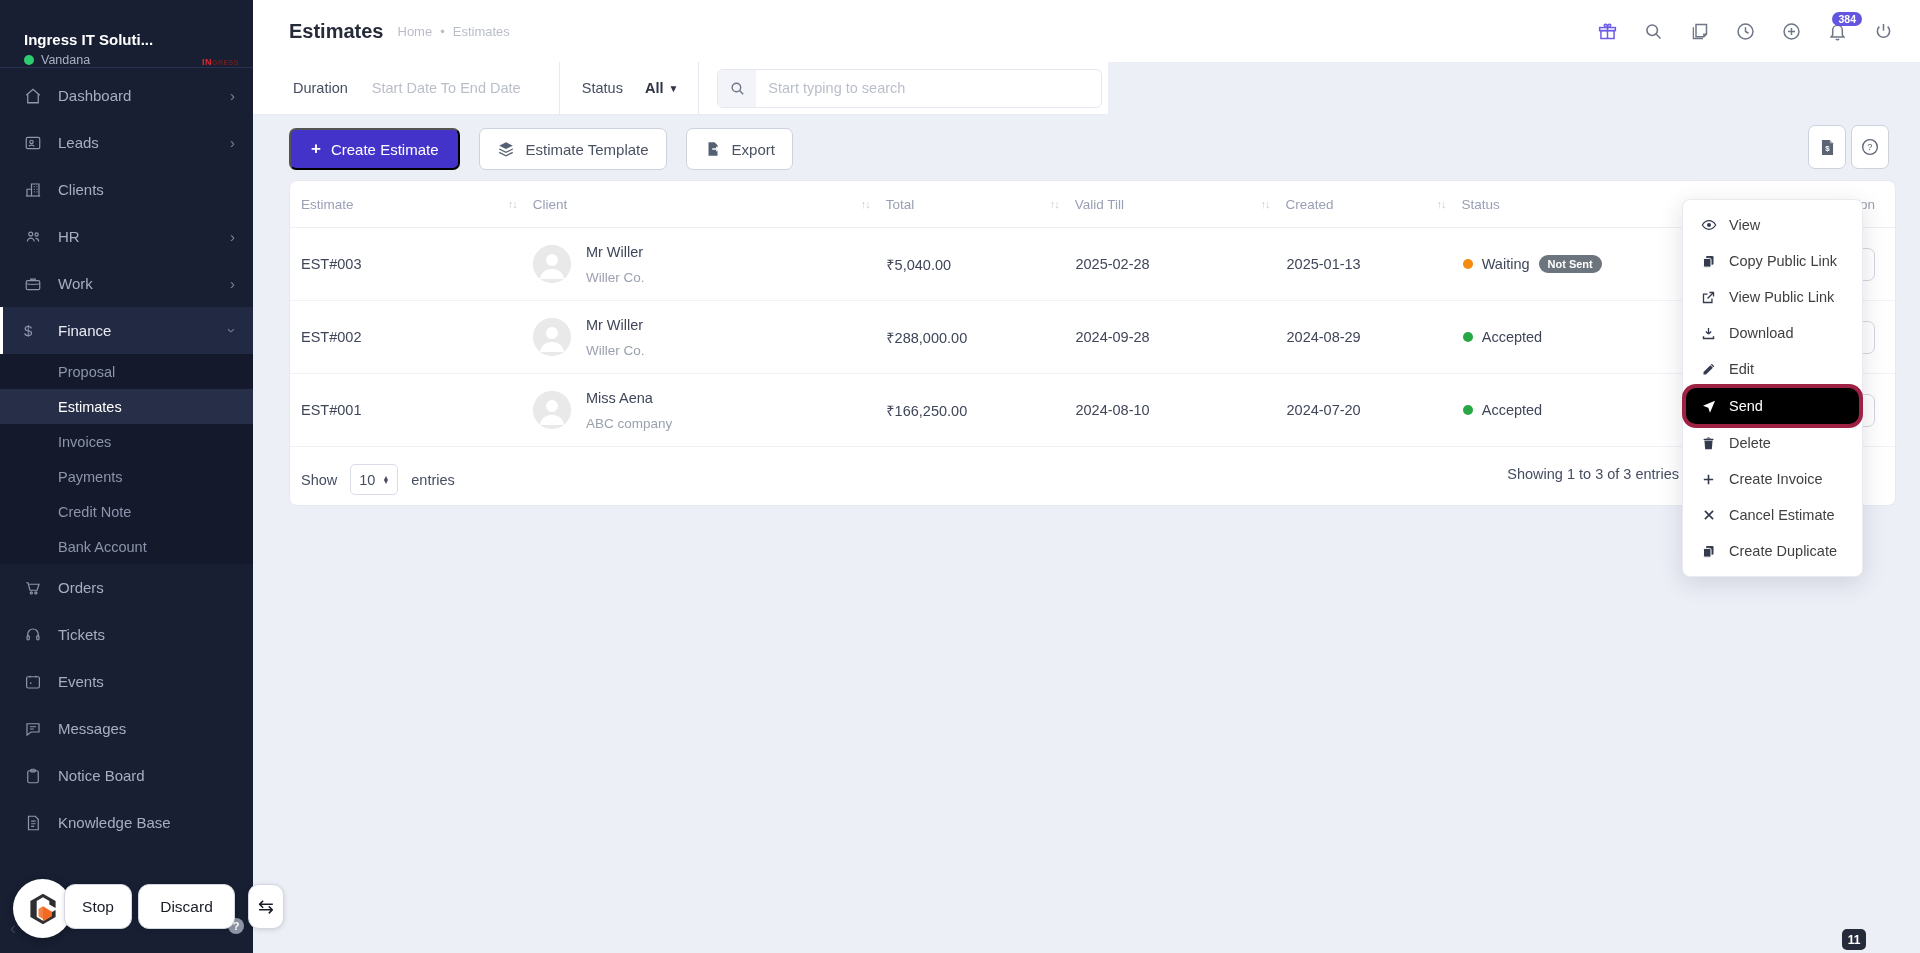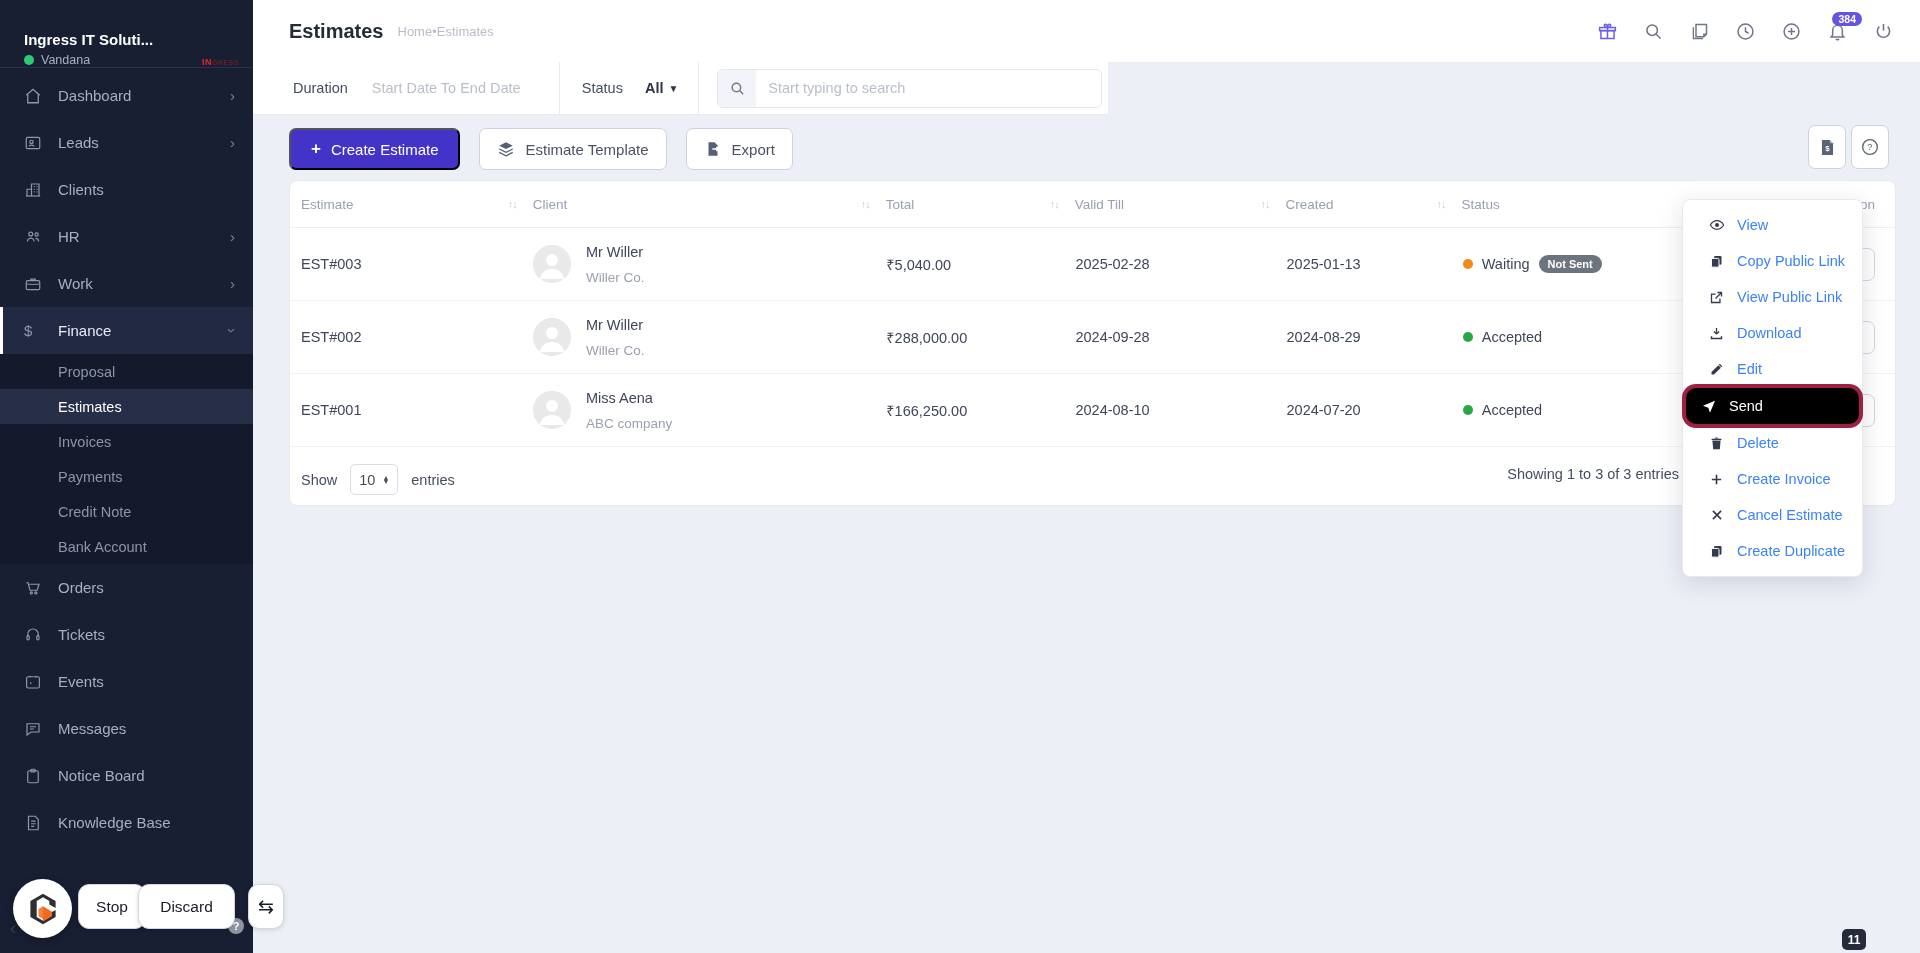--- a/index.html
+++ b/index.html
@@ -25,21 +25,21 @@
   .mitem.finance{background:#222942;border-left:3px solid #fff;padding-left:21px;}
   .mitem.finance .mlabel{color:#e9ebf3;}
   .submenu .sitem{height:35px;display:flex;align-items:center;padding-left:58px;font-size:14.5px;color:#8d94ab;cursor:pointer;background:#141a2c;}
   .submenu .sitem.active{background:#272e48;color:#fff;}
   svg.ic{display:block;}
 
   
   .main{position:absolute;left:253px;top:0;right:0;bottom:0;}
   .topbar{height:62px;background:#fff;display:flex;align-items:center;padding:0 26px 0 36px;box-sizing:border-box;}
   .pg-title{font-size:20px;font-weight:bold;color:#262b3a;}
-  .crumb{margin-left:14px;font-size:13px;color:#b9bdc8;display:flex;gap:0;align-items:center;}
+  .crumb{margin-left:14px;font-size:13px;color:#b9bdc8;display:flex;gap:8px;align-items:center;}
   .top-icons{margin-left:auto;display:flex;align-items:center;gap:25px;color:#6e7687;}
   .tico{cursor:pointer;display:flex;align-items:flex-start;position:relative;}
   .tico.gift{color:#6a5be8;}
   .bell-badge{position:absolute;top:-9px;right:-14px;background:#6455e0;color:#fff;font-size:10.5px;font-weight:bold;padding:2px 6px;border-radius:8px;line-height:1;}
 
   .filterrow{position:relative;height:53px;background:#edeff7;}
   .filter-white{position:absolute;left:0;top:0;height:53px;width:855px;background:#fff;border-bottom:1px solid #e9ebf3;display:flex;align-items:center;box-sizing:border-box;}
   .flabel{margin-left:40px;font-size:14.5px;color:#454d61;}
   .duration-input{margin-left:22px;width:185px;border:none;outline:none;font-size:14.5px;color:#454d61;font-family:"Liberation Sans",sans-serif;}
   .duration-input::placeholder{color:#b9bec9;}
@@ -86,30 +86,30 @@
   .pill:empty{display:none;}
   .action-btn{width:36px;height:33px;border:1px solid #d3d7e2;border-radius:7px;background:#fff;color:#8a90a3;display:flex;align-items:center;justify-content:center;font-size:15px;cursor:pointer;box-sizing:border-box;}
   .pagerow{position:relative;display:flex;align-items:center;padding:17px 20px 0 11px;font-size:14.5px;color:#454d61;}
   .pagesel{margin-left:13px;width:48px;height:31px;border:1px solid #d9dde7;border-radius:5px;display:flex;align-items:center;justify-content:center;gap:7px;cursor:pointer;box-sizing:border-box;}
   .stepper{display:flex;flex-direction:column;line-height:.55;font-size:7px;color:#4a5264;}
   .entries-lbl{margin-left:13px;}
   .page-summary{position:absolute;right:216px;top:19px;color:#454d61;}
 
   
   .ctxmenu{position:absolute;left:1682px;top:199px;width:181px;background:#fff;border:1px solid #e8eaf0;border-radius:8px;box-shadow:0 6px 24px rgba(30,35,60,.14);padding:7px 0;z-index:40;box-sizing:border-box;}
-  .citem{height:36px;display:flex;align-items:center;gap:12px;padding-left:25px;font-size:14.5px;color:#3b82f6;cursor:pointer;box-sizing:border-box;}
+  .citem{height:36px;display:flex;align-items:center;gap:12px;padding-left:17px;font-size:14.5px;color:#404040;cursor:pointer;box-sizing:border-box;}
   .citem .cic{width:17px;display:flex;align-items:center;justify-content:center;color:#343b4e;}
   .citem.send{background:#000000;color:#fff;border-radius:10px;margin:1px 3px;padding-left:14px;box-shadow:0 0 0 4px #9e2143;position:relative;z-index:2;}
   .citem.send .cic{color:#fff;}
 
   
   .back-chev{position:absolute;left:10px;top:918px;color:#3a4152;font-size:18px;z-index:58;}
   .logo-circle{position:absolute;left:13px;top:879px;width:59px;height:59px;border-radius:50%;background:#fff;box-shadow:0 2px 9px rgba(0,0,0,.28);display:flex;align-items:center;justify-content:center;z-index:60;cursor:pointer;}
   .fbtn{position:absolute;top:884px;height:45px;background:#fff;border:1.5px solid #d3d7e0;border-radius:11px;display:flex;align-items:center;justify-content:center;font-size:15.5px;color:#181c25;box-shadow:0 1px 5px rgba(0,0,0,.13);cursor:pointer;box-sizing:border-box;z-index:61;}
-  .fbtn.stop{left:78px;width:68px;}
+  .fbtn.stop{left:64px;width:68px;}
   .fbtn.discard{left:138px;width:97px;}
   .fbtn.swap{left:248px;width:36px;font-size:19px;}
   .help-bubble{position:absolute;left:228px;top:918px;width:16px;height:16px;border-radius:50%;background:#8d94a3;color:#fff;font-size:11px;font-weight:bold;display:flex;align-items:center;justify-content:center;z-index:59;cursor:pointer;}
   .page-badge{position:absolute;left:1842px;top:929px;min-width:24px;height:21px;background:#252b3b;color:#fff;font-size:12px;font-weight:bold;border-radius:5px;display:flex;align-items:center;justify-content:center;padding:0 4px;z-index:60;box-sizing:border-box;}
 </style>
 </head>
 <body>
 
 <div class="app">
 

